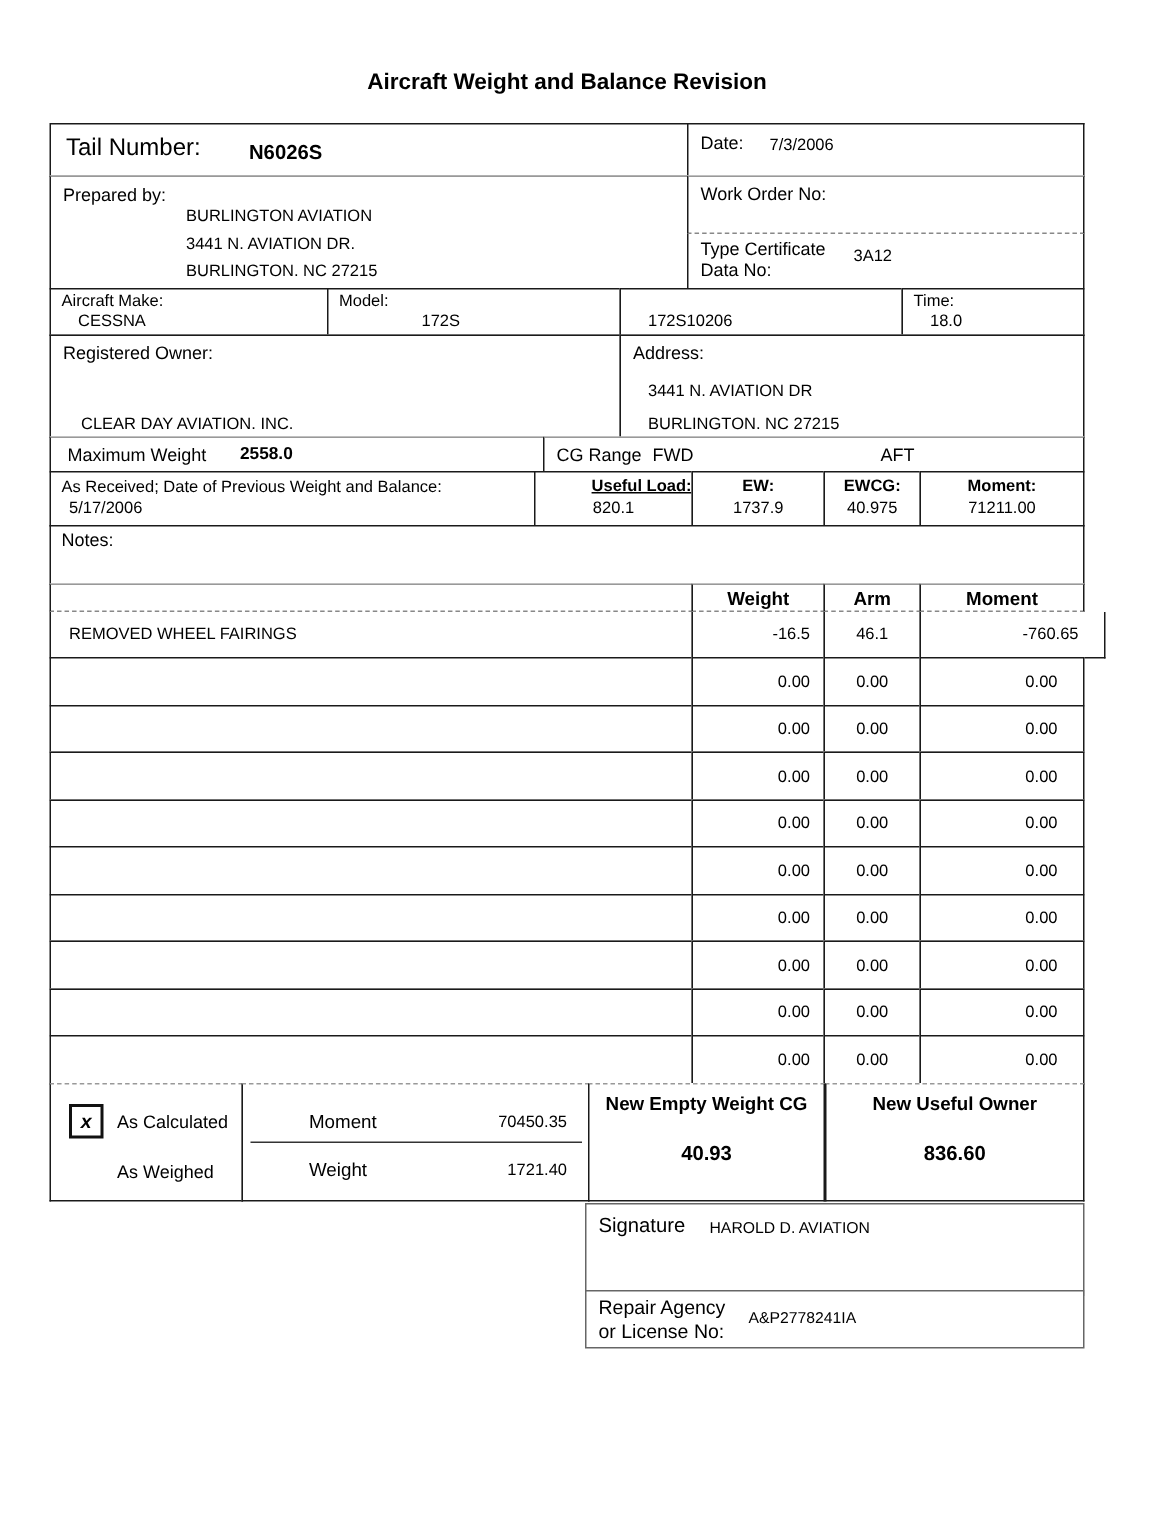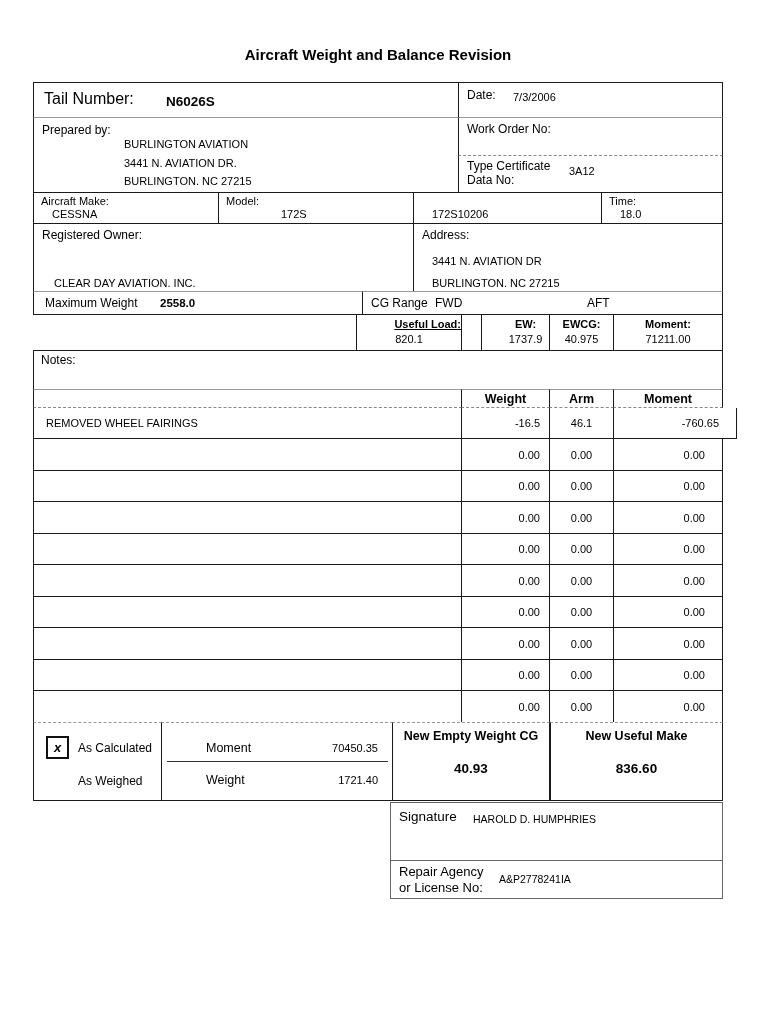--- a/index.html
+++ b/index.html
@@ -95,25 +95,29 @@
   <div class="box graytop" style="left:33px; top:291px; width:330px; height:24px;">
     <span class="abs t12" style="left:11px; top:4px;">Maximum Weight</span>
     <span class="abs b" style="left:126px; top:5px; font-size:11.5px;">2558.0</span>
   </div>
   <div class="box graytop" style="left:362px; top:291px; width:361px; height:24px;">
     <span class="abs t12" style="left:8px; top:4px;">CG Range</span>
     <span class="abs t12" style="left:72px; top:4px;">FWD</span>
     <span class="abs t12" style="left:224px; top:4px;">AFT</span>
   </div>
 
+  <div class="box" style="left:33px; top:314px; width:324px; height:37px;">
+    <span class="abs t11" style="left:7px; top:4px;">As Received; Date of Previous Weight and Balance:</span>
+    <span class="abs t11" style="left:12px; top:18px;">5/17/2006</span>
+  </div>
   <div class="box" style="left:356px; top:314px; width:106px; height:37px;">
     <span class="abs b t11" style="left:0; right:0; top:3px; text-align:right;text-decoration:underline;">Useful Load:</span>
     <span class="abs t11" style="left:0; right:0; top:18px; text-align:center;">820.1</span>
   </div>
-  <div class="box" style="left:461px; top:314px; width:89px; height:37px;margin-left:20px;">
+  <div class="box" style="left:461px; top:314px; width:89px; height:37px;">
     <span class="abs b t11" style="left:0; right:0; top:3px; text-align:center;">EW:</span>
     <span class="abs t11" style="left:0; right:0; top:18px; text-align:center;">1737.9</span>
   </div>
   <div class="box" style="left:549px; top:314px; width:65px; height:37px;">
     <span class="abs b t11" style="left:0; right:0; top:3px; text-align:center;">EWCG:</span>
     <span class="abs t11" style="left:0; right:0; top:18px; text-align:center;">40.975</span>
   </div>
   <div class="box" style="left:613px; top:314px; width:110px; height:37px;">
     <span class="abs b t11" style="left:0; right:0; top:3px; text-align:center;">Moment:</span>
     <span class="abs t11" style="left:0; right:0; top:18px; text-align:center;">71211.00</span>
@@ -188,27 +192,27 @@
     <span class="abs t11" style="right:14px; top:19px;text-align:center;">70450.35</span>
     <span class="fracline" style="top:38px;"></span>
     <span class="abs" style="left:44px; top:50px; font-size:12.5px;">Weight</span>
     <span class="abs t11" style="right:14px; top:51px;">1721.40</span>
   </div>
   <div class="box dashtop" style="left:392px; top:722px; width:158px; height:79px;">
     <span class="abs b" style="left:0; right:0; top:6px; text-align:center; font-size:12.5px;">New Empty Weight CG</span>
     <span class="abs b" style="left:0; right:0; top:38px; text-align:center; font-size:13.5px;">40.93</span>
   </div>
   <div class="box dashtop" style="left:550px; top:722px; width:173px; height:79px;">
-    <span class="abs b" style="left:0; right:0; top:6px; text-align:center; font-size:12.5px;">New Useful Make</span>
+    <span class="abs b" style="left:0; right:0; top:6px; text-align:center; font-size:12.5px;">New Useful Owner</span>
     <span class="abs b" style="left:0; right:0; top:38px; text-align:center; font-size:13.5px;">836.60</span>
   </div>
 
   <div class="box graybox" style="left:390px; top:802px; width:333px; height:62px;">
     <span class="abs" style="left:8px; top:6px; font-size:13.5px;">Signature</span>
-    <span class="abs" style="left:82px; top:10px; font-size:10.5px;">HAROLD D. HUMPHRIES</span>
+    <span class="abs" style="left:82px; top:10px; font-size:10.5px;">HAROLD D. AVIATION</span>
   </div>
 
   <div class="box graybox notop" style="left:390px; top:860px; width:333px; height:39px;">
     <span class="abs" style="left:8px; top:3px; font-size:13px;">Repair Agency</span>
     <span class="abs" style="left:8px; top:19px; font-size:13px;">or License No:</span>
     <span class="abs" style="left:108px; top:12px; font-size:10.5px;">A&amp;P2778241IA</span>
   </div>
 
 </div>
 

